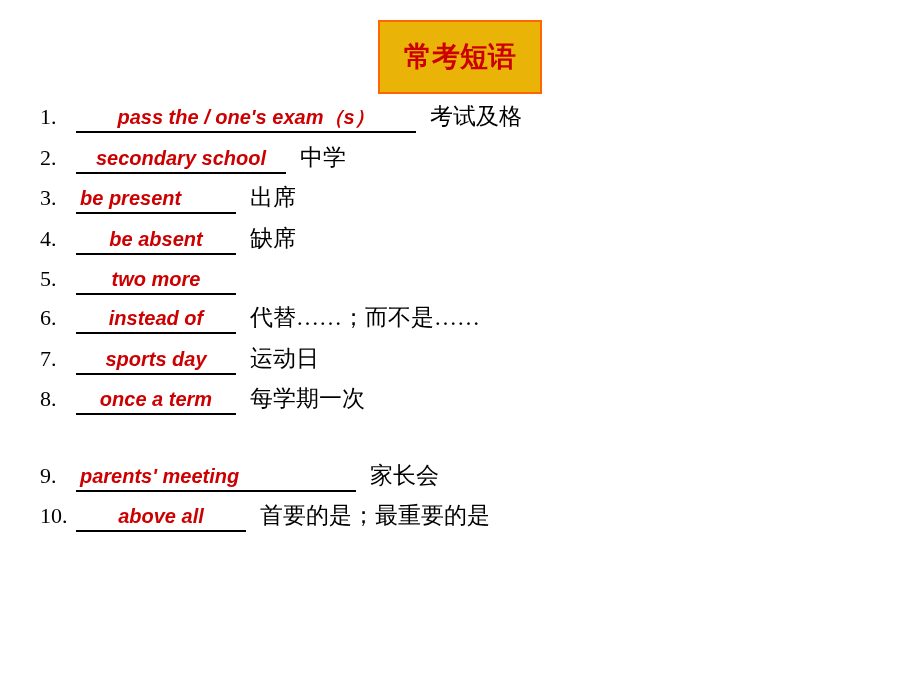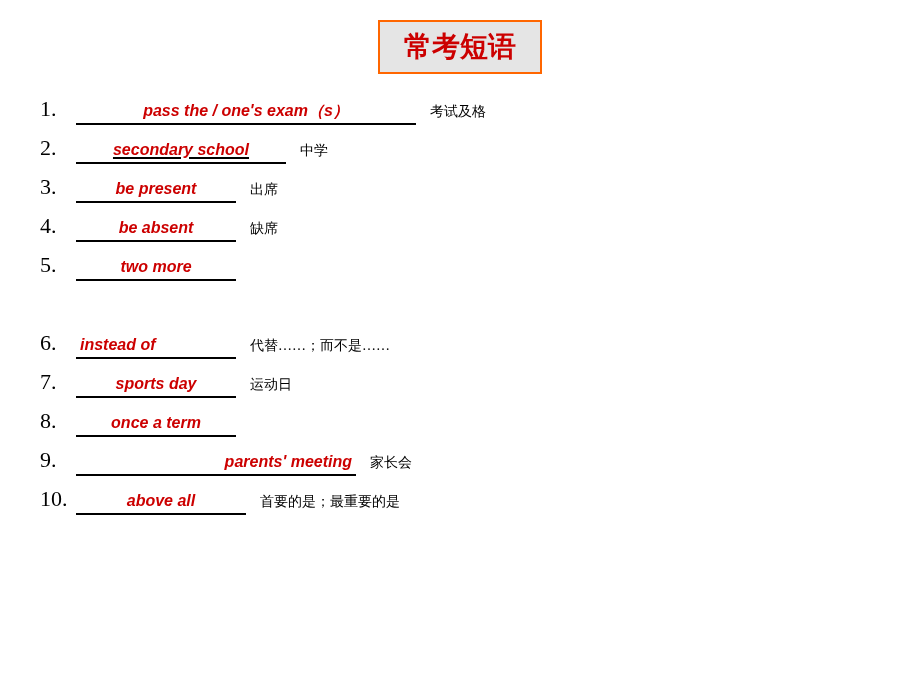--- a/index.html
+++ b/index.html
@@ -14,24 +14,24 @@
       background: #ffffff;
       font-family: "SimSun", "STSong", serif;
       overflow: hidden;
       display: flex;
       flex-direction: column;
       align-items: center;
       padding: 20px 40px;
     }
 
     .title-box {
-      background-color: #e5e5e5;
+      background-color: #eab308;
       border: 2px solid #ff6600;
-      padding: 6px 24px;
-      margin-bottom: 18px;
+      padding: 16px 24px;
+      margin-bottom: 6px;
     }
 
     .title-text {
       font-size: 28px;
       color: #cc0000;
       font-weight: bold;
       font-family: "SimHei", "STHeiti", sans-serif;
     }
 
     .items-list {
@@ -68,81 +68,82 @@
       left: 0;
       right: 0;
       height: 2px;
       background: #000;
     }
 
     .item-phrase {
       color: #cc0000;
       font-weight: bold;
       font-family: "Arial", "Times New Roman", sans-serif;
-      font-size: 16px;
+      font-size: 20px;
       font-style: italic;
       padding: 0 4px;
     }
 
     .item-cn {
       color: #000;
       margin-left: 14px;
-      font-size: 14px;
+      font-size: 23px;
       font-family: "SimSun", "STSong", serif;
     }
   </style>
 </head>
 <body>
 
 <div class="title-box">
   <span class="title-text">常考短语</span>
 </div>
 
 <ul class="items-list">
 <li class="item-row">
       <span class="item-num">1.</span>
       <span class="item-blank" style="min-width: 340px; text-align: center;"><span class="item-phrase">pass the / one's exam（s）</span></span>
       <span class="item-cn">考试及格</span>
     </li>
     <li class="item-row">
       <span class="item-num">2.</span>
-      <span class="item-blank" style="min-width: 210px; text-align: center; text-decoration: underline;"><span class="item-phrase">secondary  school</span></span>
+      <span class="item-blank" style="min-width: 210px; text-align: center;"><span class="item-phrase">secondary  school</span></span>
       <span class="item-cn">中学</span>
     </li>
     <li class="item-row">
       <span class="item-num">3.</span>
-      <span class="item-blank" style="min-width: 160px; text-align: center;"><span class="item-phrase">be present</span></span>
+      <span class="item-blank" style="min-width: 160px; text-align: left;"><span class="item-phrase">be present</span></span>
       <span class="item-cn">出席</span>
     </li>
     <li class="item-row">
       <span class="item-num">4.</span>
       <span class="item-blank" style="min-width: 160px; text-align: center;"><span class="item-phrase">be absent</span></span>
       <span class="item-cn">缺席</span>
     </li>
     <li class="item-row">
       <span class="item-num">5.</span>
       <span class="item-blank" style="min-width: 160px; text-align: center;"><span class="item-phrase">two more</span></span>
     </li>
     <li class="item-row">
       <span class="item-num">6.</span>
-      <span class="item-blank" style="min-width: 160px; text-align: left; margin-top: 39px;"><span class="item-phrase">instead of</span></span>
+      <span class="item-blank" style="min-width: 160px; text-align: center;"><span class="item-phrase">instead of</span></span>
       <span class="item-cn">代替……；而不是……</span>
     </li>
     <li class="item-row">
       <span class="item-num">7.</span>
       <span class="item-blank" style="min-width: 160px; text-align: center;"><span class="item-phrase">sports  day</span></span>
       <span class="item-cn">运动日</span>
     </li>
     <li class="item-row">
       <span class="item-num">8.</span>
       <span class="item-blank" style="min-width: 160px; "><span class="item-phrase">once a term</span></span>
+      <span class="item-cn">每学期一次</span>
     </li>
     <li class="item-row">
       <span class="item-num">9.</span>
-      <span class="item-blank" style="min-width: 280px; text-align: right;"><span class="item-phrase">parents' meeting</span></span>
+      <span class="item-blank" style="min-width: 280px; text-align: left; margin-top: 36px;"><span class="item-phrase">parents' meeting</span></span>
       <span class="item-cn">家长会</span>
     </li>
     <li class="item-row">
       <span class="item-num">10.</span>
       <span class="item-blank" style="min-width: 170px; text-align: center;"><span class="item-phrase">above all</span></span>
       <span class="item-cn">首要的是；最重要的是</span>
     </li>
   </ul>
 
 </body></html>

